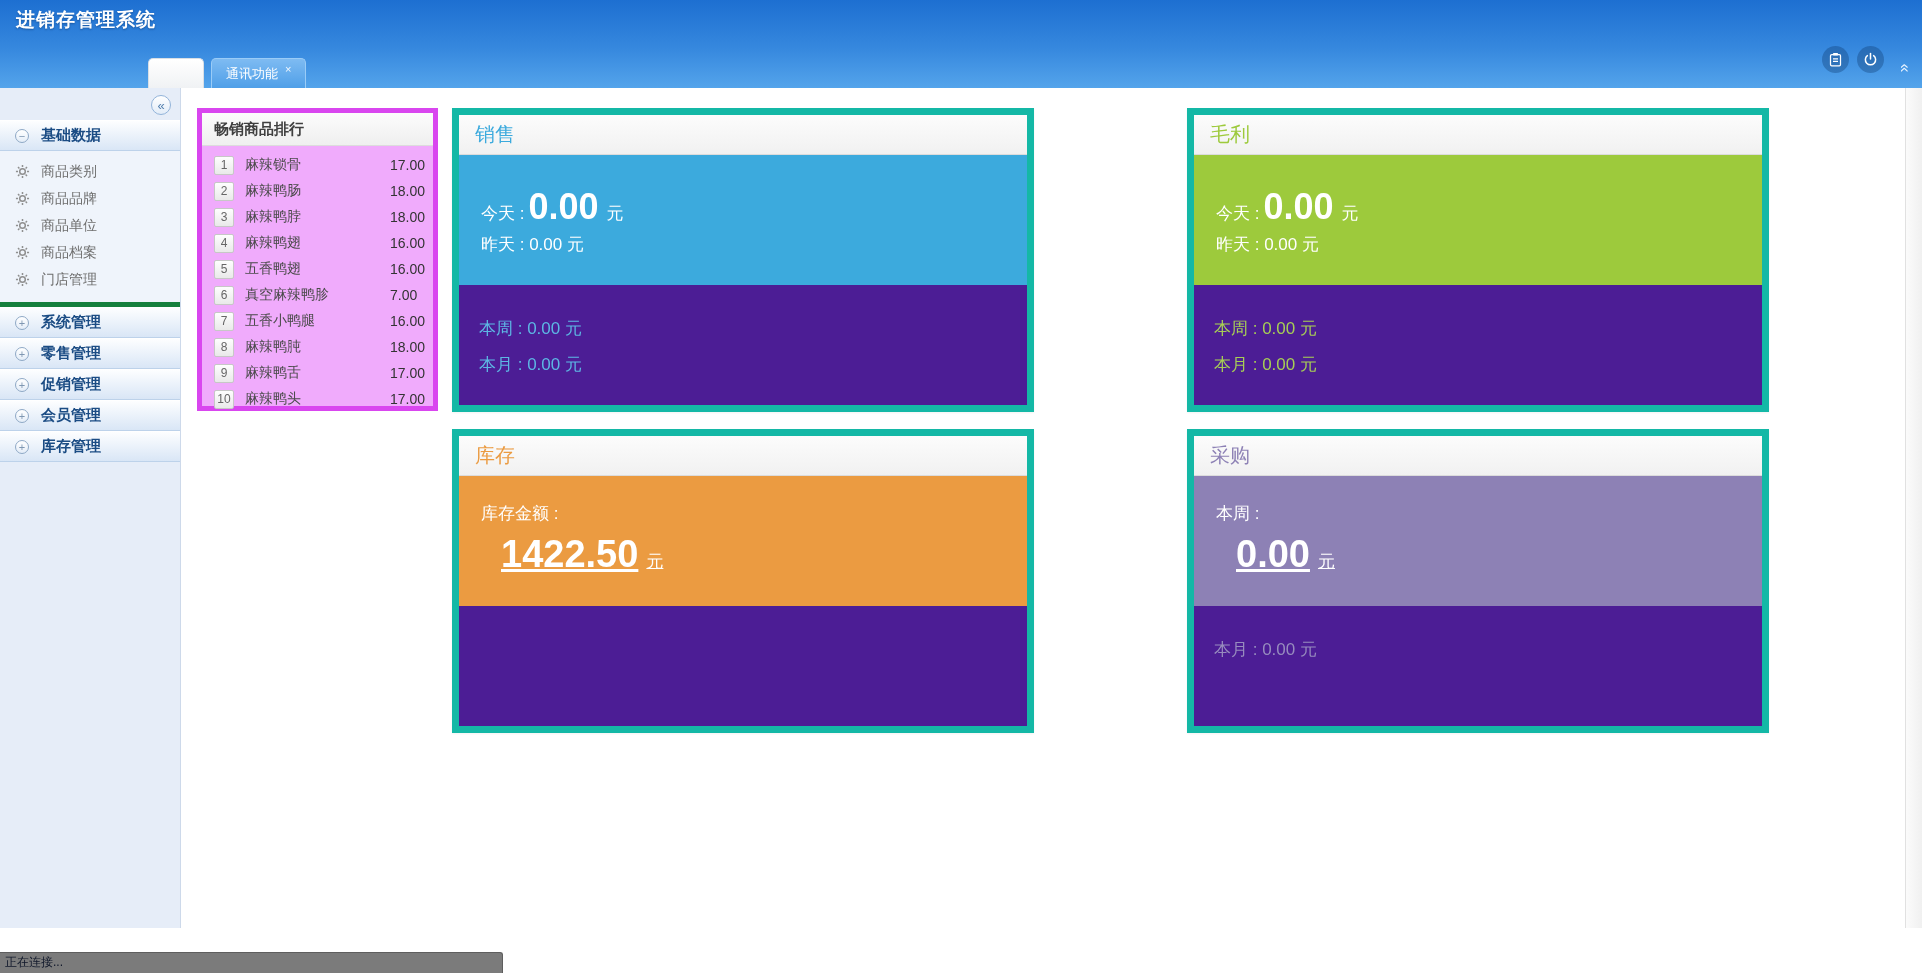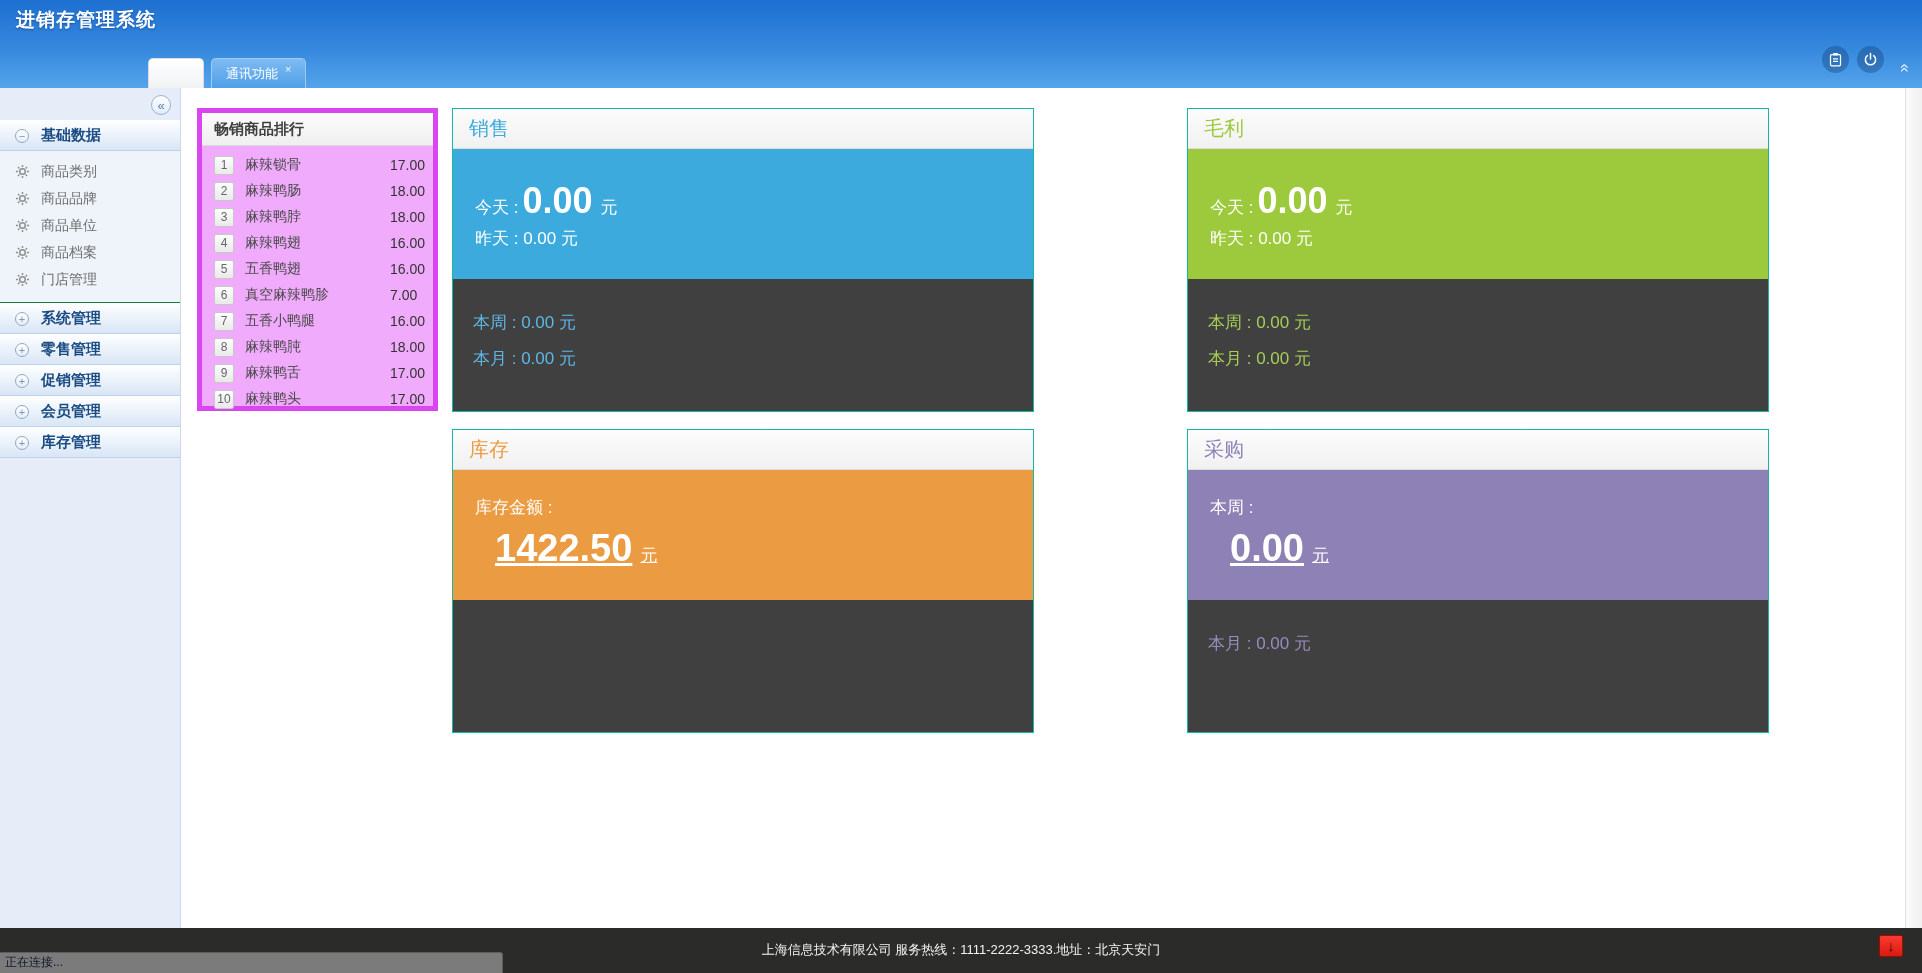--- a/index.html
+++ b/index.html
@@ -33,21 +33,21 @@
   .sb-collapse { position:absolute; top:7px; right:9px; width:20px; height:20px; border-radius:50%;
     border:1px solid #93b4da; background:linear-gradient(#ffffff,#e2ecf8); color:#527fae;
     font-size:13px; line-height:17px; text-align:center; cursor:pointer; }
   .acc { margin-top:32px; }
   .acc-header { height:31px; display:flex; align-items:center; padding-left:15px; cursor:pointer;
     background:linear-gradient(#fdfeff,#d9e6f6); border-top:1px solid #ffffff; border-bottom:1px solid #bdd2ea;
     color:#1b4c84; font-size:15px; font-weight:bold; }
   .toggle-ico { width:14px; height:14px; border-radius:50%; border:1px solid #8fa9c6;
     color:#7f97b2; font-size:11px; line-height:12px; text-align:center; margin-right:12px;
     background:linear-gradient(#ffffff,#e4edf8); font-weight:normal; }
-  .acc-body { background:#eff4fb; padding:7px 0 9px 0; border-bottom:1px solid #15803d; }
+  .acc-body { background:#eff4fb; padding:7px 0 9px 0; border-bottom:5px solid #15803d; }
   .sb-item { height:27px; display:flex; align-items:center; padding-left:15px; cursor:pointer;
     color:#6e6e6e; font-size:14px; }
   .sb-item .gear { margin-right:11px; display:flex; }
 
   
   .main { position:absolute; left:182px; top:88px; width:1723px; height:840px; background:#fff; }
 
   .panel { position:absolute; background:#f0abfc; border:5px solid #d946ef; }
   .panel-header { height:33px; display:flex; align-items:center; padding-left:12px;
     background:linear-gradient(#fcfcfc,#efefef); border-bottom:1px solid #dcdcdc;
@@ -55,21 +55,21 @@
   .ranking { left:15px; top:20px; width:241px; height:303px; }
   .rank-list { padding-top:6px; }
   .rank-row { position:relative; height:26px; display:flex; align-items:center; padding-left:12px; }
   .rank-badge { width:20px; height:19px; border:1px solid #c7c7c7; border-radius:2px;
     background:linear-gradient(#fefefe,#e9e9e9); color:#666; font-size:12px;
     display:flex; align-items:center; justify-content:center; margin-right:11px; }
   .rank-name { font-size:14px; color:#4a4a4a; }
   .rank-value { position:absolute; left:188px; font-size:14px; color:#333; }
 
   
-  .card { position:absolute; width:582px; height:304px; background:#404040; border:1px solid #14b8a6;
+  .card { position:absolute; width:582px; height:304px; background:#4c1d95; border:7px solid #14b8a6;
     box-shadow:0 1px 2px rgba(0,0,0,.05); }
   .card-header { height:40px; display:flex; align-items:center; padding-left:16px;
     background:linear-gradient(#fcfcfc,#f1f1f1); border-bottom:1px solid #dcdcdc;
     font-size:20px; }
   .card-band { height:130px; color:#fff; padding:34px 0 0 22px; }
   .band-line1 { display:flex; align-items:baseline; font-size:17px; }
   .band-big { font-size:36px; font-weight:bold; line-height:1; margin:0 4px; }
   .band-unit { font-size:17px; margin-left:4px; }
   .band-line2 { font-size:17px; margin-top:8px; }
   .band-label { font-size:17px; }
@@ -342,22 +342,18 @@
       </div>
       <div class="card-below">
         <div>本月 : 0.00 元</div>
       </div>
     </section>
 
   </main>
 
   <div class="scroll-strip"></div>
 
-  <footer class="footer">
-    <div class="footer-text">上海信息技术有限公司 服务热线：1111-2222-3333.地址：北京天安门</div>
-    <div class="dl-badge">↓</div>
-  </footer>
 
   <div class="status-tip">
     <span>正在连接...</span>
   </div>
 
 </div>
 
 </body></html>

